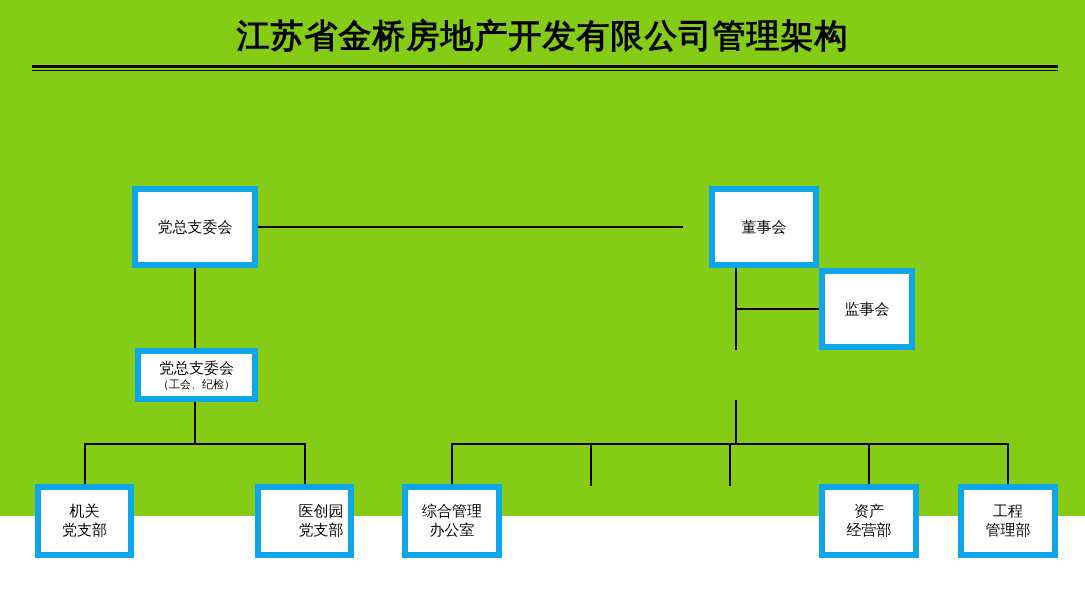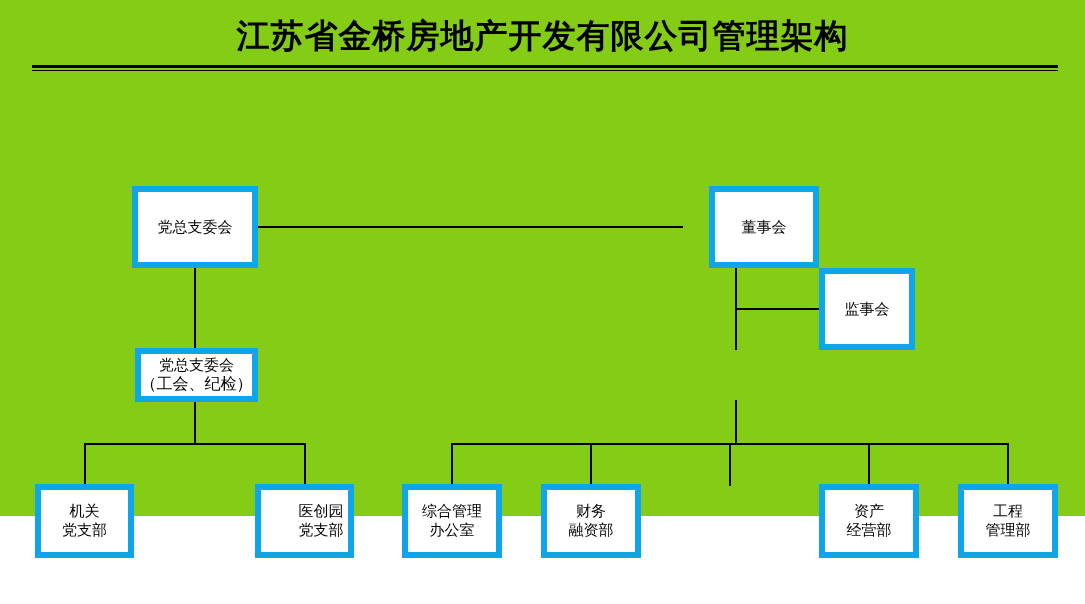--- a/index.html
+++ b/index.html
@@ -79,21 +79,21 @@
     color: #000000;
     z-index: 3;
   }
   .node .line1,
   .node .line2 {
     display: block;
     white-space: nowrap;
   }
   .node .sub {
     display: block;
-    font-size: 16px;
+    font-size: 11px;
     white-space: nowrap;
     letter-spacing: 0px;
   }
 
   
   .conn {
     position: absolute;
     background: #000000;
     z-index: 1;
   }
@@ -163,24 +163,20 @@
     <div class="node" style="left:255px; top:484px; width:99px; height:74px;padding-left:33px;">
       <span class="line1">医创园</span>
       <span class="line2">党支部</span>
     </div>
 
     <div class="node" style="left:402px; top:484px; width:100px; height:74px;">
       <span class="line1">综合管理</span>
       <span class="line2">办公室</span>
     </div>
 
-    <div class="node" style="left:541px; top:484px; width:100px; height:74px;">
-      <span class="line1">财务</span>
-      <span class="line2">融资部</span>
-    </div>
 
 
     <div class="node" style="left:819px; top:484px; width:100px; height:74px;">
       <span class="line1">资产</span>
       <span class="line2">经营部</span>
     </div>
 
     <div class="node" style="left:958px; top:484px; width:100px; height:74px;">
       <span class="line1">工程</span>
       <span class="line2">管理部</span>

